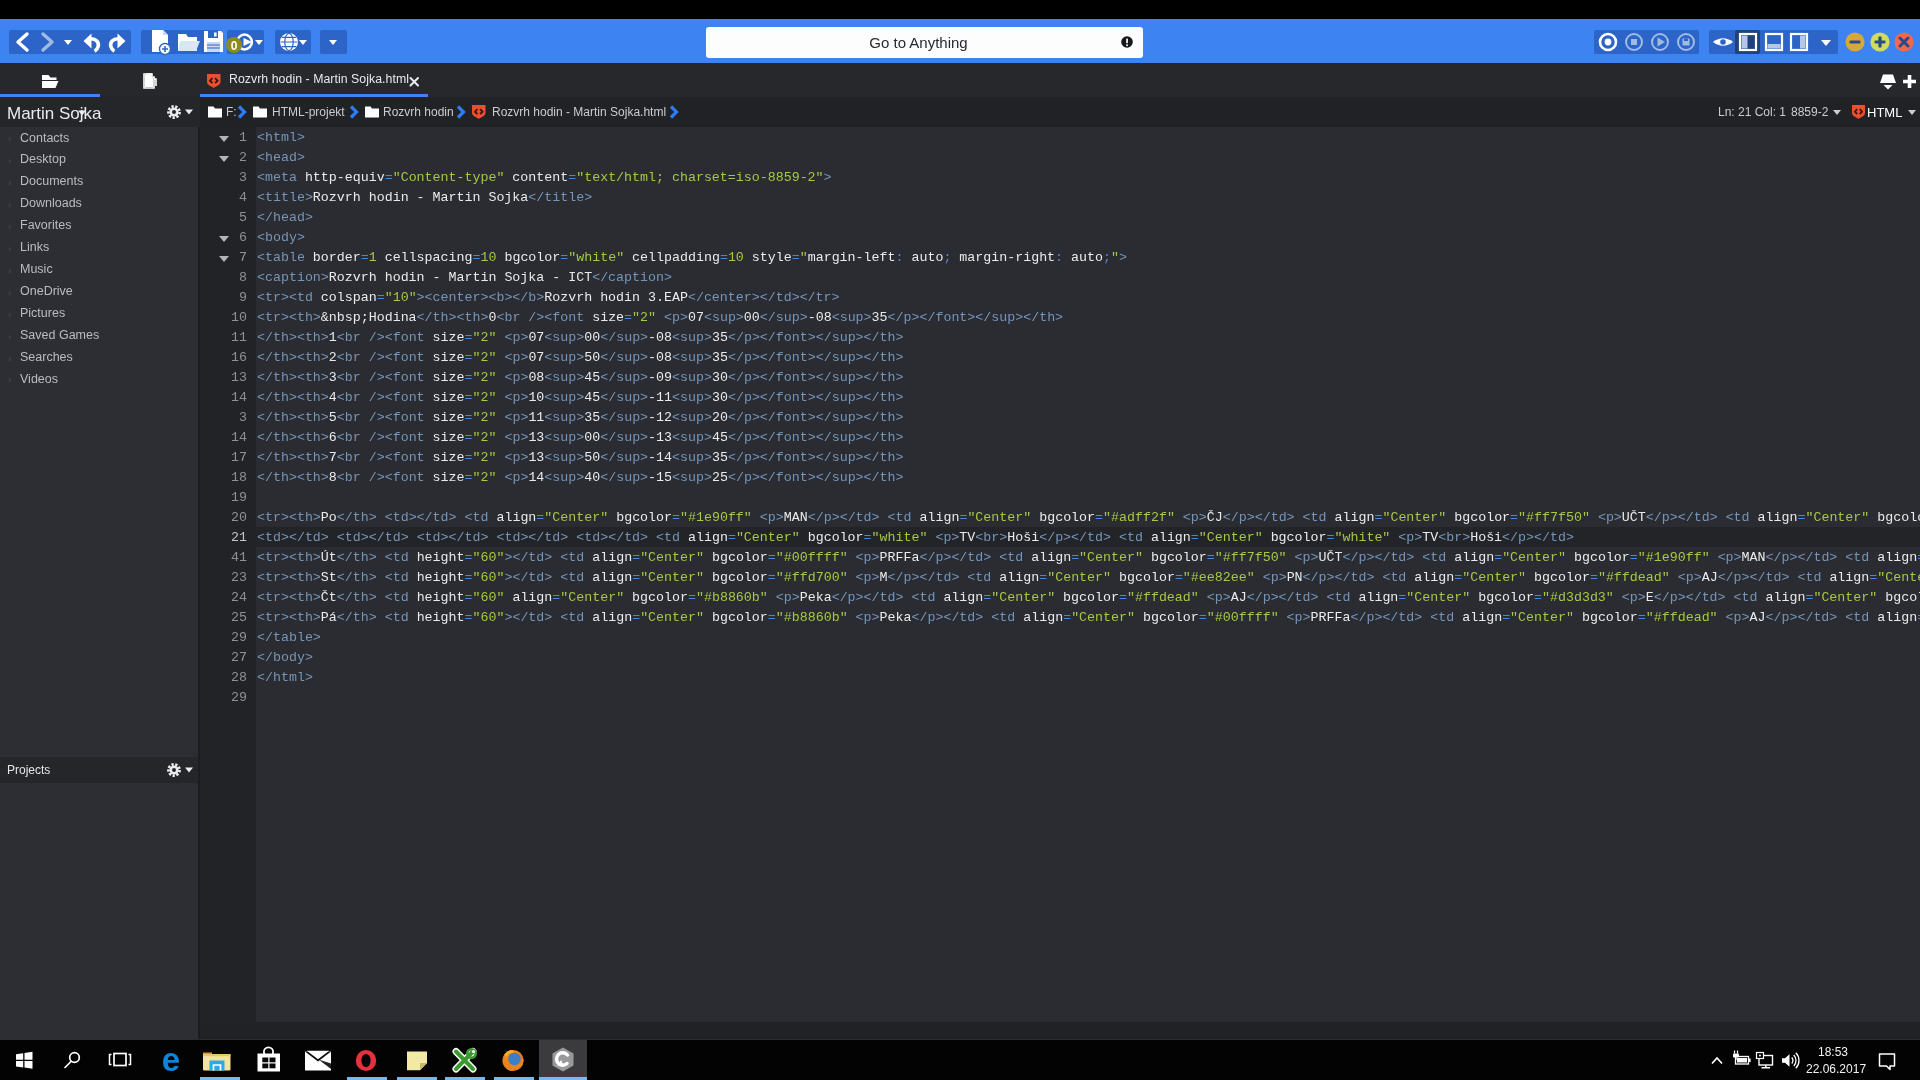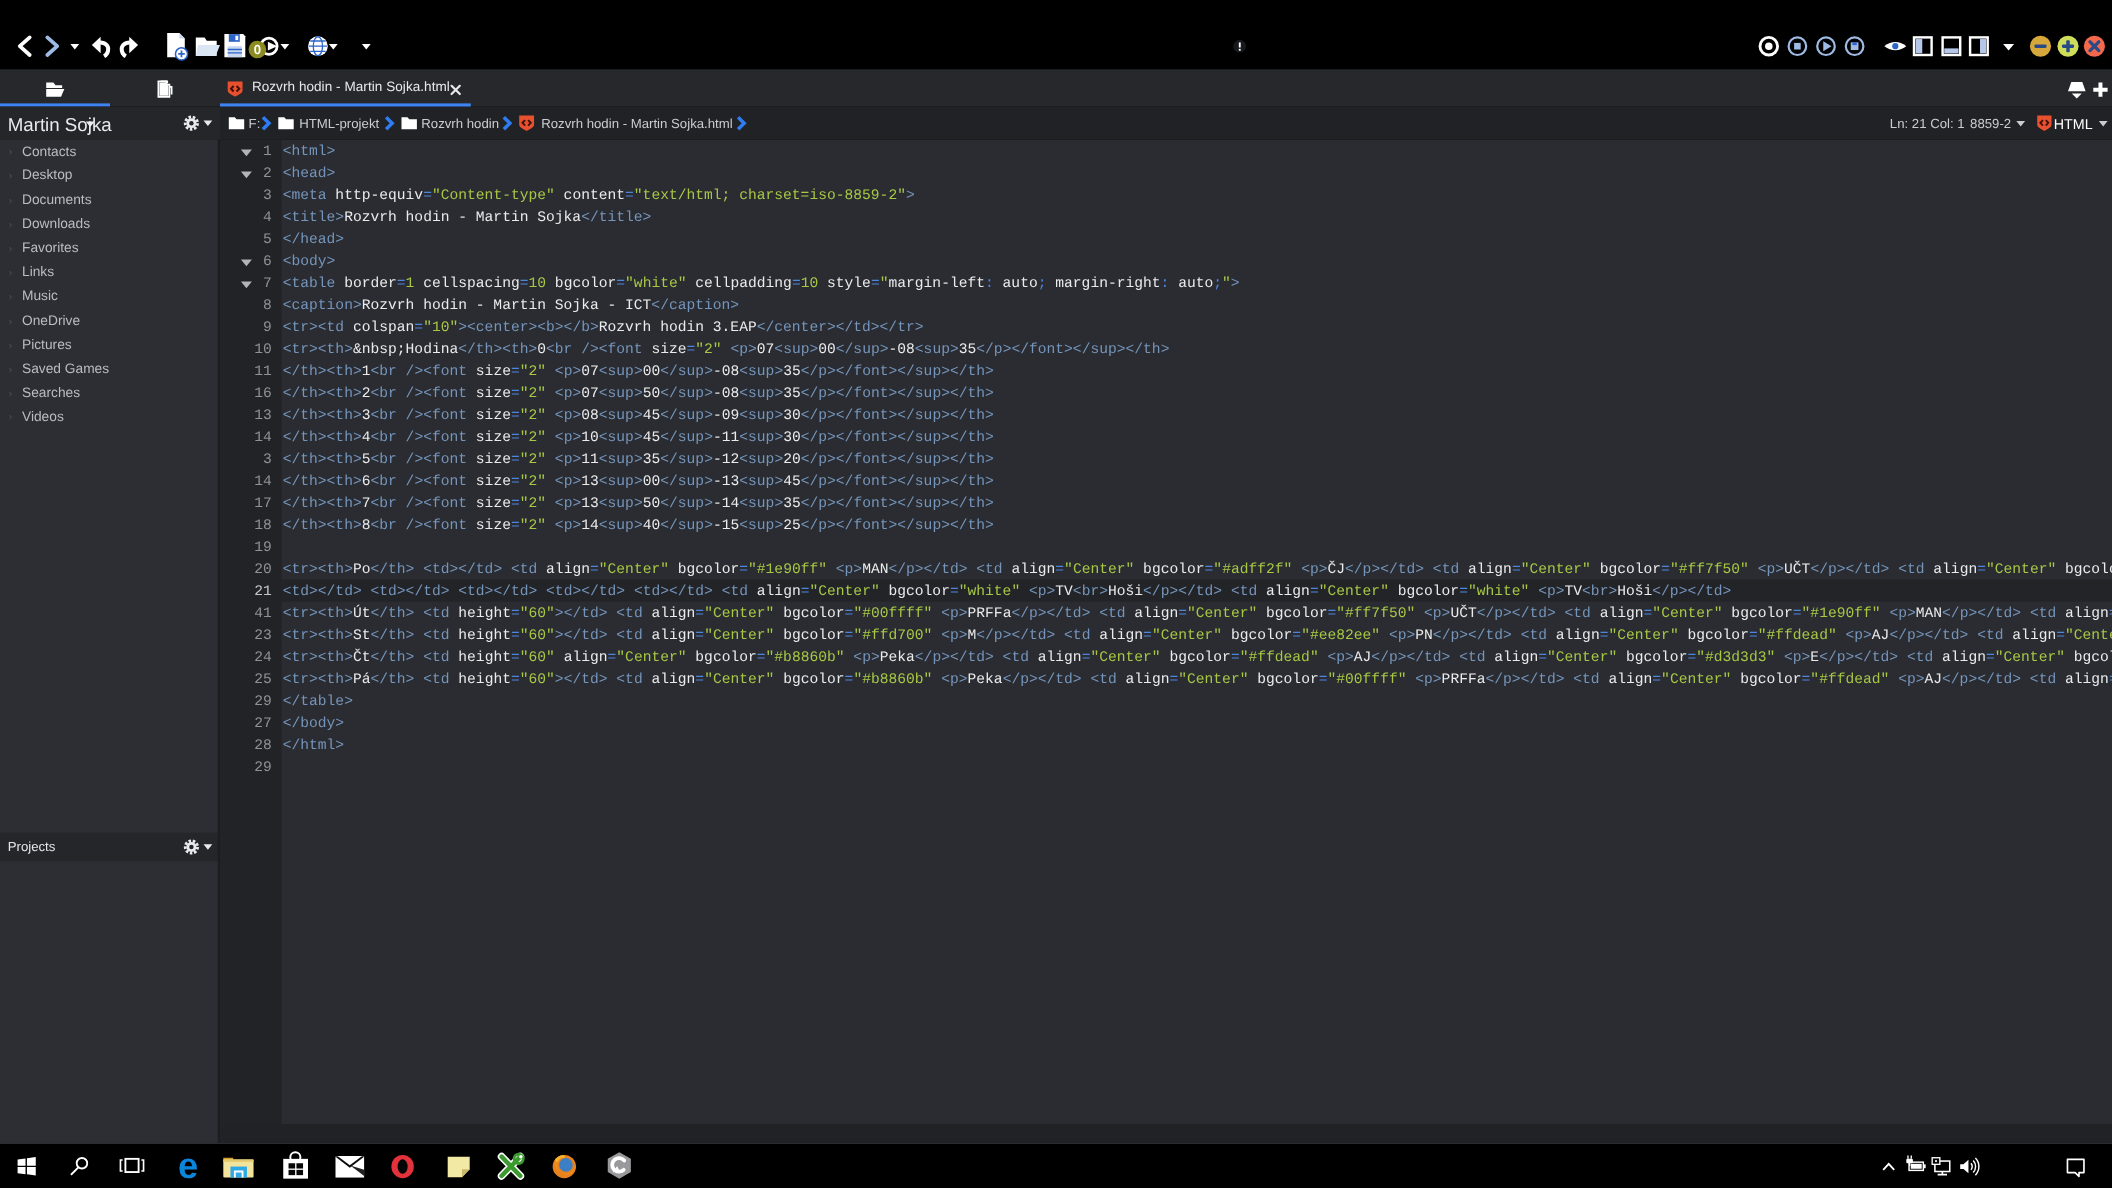--- a/index.html
+++ b/index.html
@@ -43,20 +43,33 @@
 #hscroll{position:absolute;left:200px;top:895px;width:1720px;height:17px;background:#202226}
 
 #taskbar{left:0;top:1040px;width:1920px;height:40px;background:#030304}
 .tbu{position:absolute;top:37px;height:3px;background:#76b9ed}
 #kblock{position:absolute;left:539px;top:0;width:48px;height:39px;background:#3b3b3d}
 .tray{position:absolute;color:#f2f2f2;font-size:12px}
 svg{position:absolute;left:0;top:0}
 </style></head>
 <body>
 <div id="root">
+<div class="abs" id="toolbar">
+  <div class="tbtn" style="left:9px;width:122px"></div>
+  <div class="tbtn" style="left:141px;width:79px"></div>
+  <div class="tbtn" style="left:227px;width:37px"></div>
+  <div class="tbtn" style="left:275px;width:36px"></div>
+  <div class="tbtn" style="left:320px;width:27px"></div>
+  <div class="tbtn" style="left:1594px;width:105px"></div>
+  <div class="tbtn" style="left:1709px;width:129px"></div>
+  <div class="tbtn" style="left:1735px;width:25px;background:#1e4279"></div>
+  <div id="gotobox">
+        <div id="gototext">Go to Anything</div>
+      </div>
+</div>
 <div class="abs" id="tabbar">
   <div class="tabu" style="left:0;width:100px"></div>
   <div class="tabu" style="left:200px;width:228px"></div>
   <div id="tabtitle">Rozvrh hodin - Martin Sojka.html</div>
 </div>
 <div class="abs" id="crumb">
   <div id="sidehdr">
         <div class="t">Martin Sojka</div>
       </div>
   <div class="crumbtxt" style="left:226px">F:</div>
@@ -119,20 +132,31 @@
         <div>28</div>
         <div>29</div>
       </div>
   <div id="code"><div class="ln"><i class="b">&lt;html&gt;</i></div><div class="ln"><i class="b">&lt;head&gt;</i></div><div class="ln"><i class="b">&lt;meta</i><i class="w"> http-equiv</i><i class="c">=</i><i class="g">"Content-type"</i><i class="w"> content</i><i class="c">=</i><i class="g">"text/html; charset=iso-8859-2"</i><i class="b">&gt;</i></div><div class="ln"><i class="b">&lt;title&gt;</i><i class="w">Rozvrh hodin - Martin Sojka</i><i class="b">&lt;/title&gt;</i></div><div class="ln"><i class="b">&lt;/head&gt;</i></div><div class="ln"><i class="b">&lt;body&gt;</i></div><div class="ln"><i class="b">&lt;table</i><i class="w"> border</i><i class="c">=</i><i class="g">1</i><i class="w"> cellspacing</i><i class="c">=</i><i class="g">10</i><i class="w"> bgcolor</i><i class="c">=</i><i class="g">"white"</i><i class="w"> cellpadding</i><i class="c">=</i><i class="g">10</i><i class="w"> style</i><i class="c">=</i><i class="g">"</i><i class="w">margin-left</i><i class="c">:</i><i class="w"> auto</i><i class="c">;</i><i class="w"> margin-right</i><i class="c">:</i><i class="w"> auto</i><i class="c">;</i><i class="g">"</i><i class="b">&gt;</i></div><div class="ln"><i class="b">&lt;caption&gt;</i><i class="w">Rozvrh hodin - Martin Sojka - ICT</i><i class="b">&lt;/caption&gt;</i></div><div class="ln"><i class="b">&lt;tr&gt;&lt;td</i><i class="w"> colspan</i><i class="c">=</i><i class="g">"10"</i><i class="b">&gt;&lt;center&gt;&lt;b&gt;&lt;/b&gt;</i><i class="w">Rozvrh hodin 3.EAP</i><i class="b">&lt;/center&gt;&lt;/td&gt;&lt;/tr&gt;</i></div><div class="ln"><i class="b">&lt;tr&gt;&lt;th&gt;</i><i class="w">&amp;nbsp;Hodina</i><i class="b">&lt;/th&gt;&lt;th&gt;</i><i class="w">0</i><i class="b">&lt;br /&gt;&lt;font</i><i class="w"> size</i><i class="c">=</i><i class="g">"2"</i><i class="w"> </i><i class="b">&lt;p&gt;</i><i class="w">07</i><i class="b">&lt;sup&gt;</i><i class="w">00</i><i class="b">&lt;/sup&gt;</i><i class="w">-08</i><i class="b">&lt;sup&gt;</i><i class="w">35</i><i class="b">&lt;/p&gt;&lt;/font&gt;&lt;/sup&gt;&lt;/th&gt;</i></div><div class="ln"><i class="b">&lt;/th&gt;&lt;th&gt;</i><i class="w">1</i><i class="b">&lt;br /&gt;&lt;font</i><i class="w"> size</i><i class="c">=</i><i class="g">"2"</i><i class="w"> </i><i class="b">&lt;p&gt;</i><i class="w">07</i><i class="b">&lt;sup&gt;</i><i class="w">00</i><i class="b">&lt;/sup&gt;</i><i class="w">-08</i><i class="b">&lt;sup&gt;</i><i class="w">35</i><i class="b">&lt;/p&gt;&lt;/font&gt;&lt;/sup&gt;&lt;/th&gt;</i></div><div class="ln"><i class="b">&lt;/th&gt;&lt;th&gt;</i><i class="w">2</i><i class="b">&lt;br /&gt;&lt;font</i><i class="w"> size</i><i class="c">=</i><i class="g">"2"</i><i class="w"> </i><i class="b">&lt;p&gt;</i><i class="w">07</i><i class="b">&lt;sup&gt;</i><i class="w">50</i><i class="b">&lt;/sup&gt;</i><i class="w">-08</i><i class="b">&lt;sup&gt;</i><i class="w">35</i><i class="b">&lt;/p&gt;&lt;/font&gt;&lt;/sup&gt;&lt;/th&gt;</i></div><div class="ln"><i class="b">&lt;/th&gt;&lt;th&gt;</i><i class="w">3</i><i class="b">&lt;br /&gt;&lt;font</i><i class="w"> size</i><i class="c">=</i><i class="g">"2"</i><i class="w"> </i><i class="b">&lt;p&gt;</i><i class="w">08</i><i class="b">&lt;sup&gt;</i><i class="w">45</i><i class="b">&lt;/sup&gt;</i><i class="w">-09</i><i class="b">&lt;sup&gt;</i><i class="w">30</i><i class="b">&lt;/p&gt;&lt;/font&gt;&lt;/sup&gt;&lt;/th&gt;</i></div><div class="ln"><i class="b">&lt;/th&gt;&lt;th&gt;</i><i class="w">4</i><i class="b">&lt;br /&gt;&lt;font</i><i class="w"> size</i><i class="c">=</i><i class="g">"2"</i><i class="w"> </i><i class="b">&lt;p&gt;</i><i class="w">10</i><i class="b">&lt;sup&gt;</i><i class="w">45</i><i class="b">&lt;/sup&gt;</i><i class="w">-11</i><i class="b">&lt;sup&gt;</i><i class="w">30</i><i class="b">&lt;/p&gt;&lt;/font&gt;&lt;/sup&gt;&lt;/th&gt;</i></div><div class="ln"><i class="b">&lt;/th&gt;&lt;th&gt;</i><i class="w">5</i><i class="b">&lt;br /&gt;&lt;font</i><i class="w"> size</i><i class="c">=</i><i class="g">"2"</i><i class="w"> </i><i class="b">&lt;p&gt;</i><i class="w">11</i><i class="b">&lt;sup&gt;</i><i class="w">35</i><i class="b">&lt;/sup&gt;</i><i class="w">-12</i><i class="b">&lt;sup&gt;</i><i class="w">20</i><i class="b">&lt;/p&gt;&lt;/font&gt;&lt;/sup&gt;&lt;/th&gt;</i></div><div class="ln"><i class="b">&lt;/th&gt;&lt;th&gt;</i><i class="w">6</i><i class="b">&lt;br /&gt;&lt;font</i><i class="w"> size</i><i class="c">=</i><i class="g">"2"</i><i class="w"> </i><i class="b">&lt;p&gt;</i><i class="w">13</i><i class="b">&lt;sup&gt;</i><i class="w">00</i><i class="b">&lt;/sup&gt;</i><i class="w">-13</i><i class="b">&lt;sup&gt;</i><i class="w">45</i><i class="b">&lt;/p&gt;&lt;/font&gt;&lt;/sup&gt;&lt;/th&gt;</i></div><div class="ln"><i class="b">&lt;/th&gt;&lt;th&gt;</i><i class="w">7</i><i class="b">&lt;br /&gt;&lt;font</i><i class="w"> size</i><i class="c">=</i><i class="g">"2"</i><i class="w"> </i><i class="b">&lt;p&gt;</i><i class="w">13</i><i class="b">&lt;sup&gt;</i><i class="w">50</i><i class="b">&lt;/sup&gt;</i><i class="w">-14</i><i class="b">&lt;sup&gt;</i><i class="w">35</i><i class="b">&lt;/p&gt;&lt;/font&gt;&lt;/sup&gt;&lt;/th&gt;</i></div><div class="ln"><i class="b">&lt;/th&gt;&lt;th&gt;</i><i class="w">8</i><i class="b">&lt;br /&gt;&lt;font</i><i class="w"> size</i><i class="c">=</i><i class="g">"2"</i><i class="w"> </i><i class="b">&lt;p&gt;</i><i class="w">14</i><i class="b">&lt;sup&gt;</i><i class="w">40</i><i class="b">&lt;/sup&gt;</i><i class="w">-15</i><i class="b">&lt;sup&gt;</i><i class="w">25</i><i class="b">&lt;/p&gt;&lt;/font&gt;&lt;/sup&gt;&lt;/th&gt;</i></div><div class="ln"></div><div class="ln"><i class="b">&lt;tr&gt;&lt;th&gt;</i><i class="w">Po</i><i class="b">&lt;/th&gt;</i><i class="w"> </i><i class="b">&lt;td&gt;&lt;/td&gt;</i><i class="w"> </i><i class="b">&lt;td</i><i class="w"> align</i><i class="c">=</i><i class="g">"Center"</i><i class="w"> bgcolor</i><i class="c">=</i><i class="g">"#1e90ff"</i><i class="w"> </i><i class="b">&lt;p&gt;</i><i class="w">MAN</i><i class="b">&lt;/p&gt;&lt;/td&gt;</i><i class="w"> </i><i class="b">&lt;td</i><i class="w"> align</i><i class="c">=</i><i class="g">"Center"</i><i class="w"> bgcolor</i><i class="c">=</i><i class="g">"#adff2f"</i><i class="w"> </i><i class="b">&lt;p&gt;</i><i class="w">ČJ</i><i class="b">&lt;/p&gt;&lt;/td&gt;</i><i class="w"> </i><i class="b">&lt;td</i><i class="w"> align</i><i class="c">=</i><i class="g">"Center"</i><i class="w"> bgcolor</i><i class="c">=</i><i class="g">"#ff7f50"</i><i class="w"> </i><i class="b">&lt;p&gt;</i><i class="w">UČT</i><i class="b">&lt;/p&gt;&lt;/td&gt;</i><i class="w"> </i><i class="b">&lt;td</i><i class="w"> align</i><i class="c">=</i><i class="g">"Center"</i><i class="w"> bgcolor</i></div><div class="ln cl"><i class="b">&lt;td&gt;&lt;/td&gt;</i><i class="w"> </i><i class="b">&lt;td&gt;&lt;/td&gt;</i><i class="w"> </i><i class="b">&lt;td&gt;&lt;/td&gt;</i><i class="w"> </i><i class="b">&lt;td&gt;&lt;/td&gt;</i><i class="w"> </i><i class="b">&lt;td&gt;&lt;/td&gt;</i><i class="w"> </i><i class="b">&lt;td</i><i class="w"> align</i><i class="c">=</i><i class="g">"Center"</i><i class="w"> bgcolor</i><i class="c">=</i><i class="g">"white"</i><i class="w"> </i><i class="b">&lt;p&gt;</i><i class="w">TV</i><i class="b">&lt;br&gt;</i><i class="w">Hoši</i><i class="b">&lt;/p&gt;&lt;/td&gt;</i><i class="w"> </i><i class="b">&lt;td</i><i class="w"> align</i><i class="c">=</i><i class="g">"Center"</i><i class="w"> bgcolor</i><i class="c">=</i><i class="g">"white"</i><i class="w"> </i><i class="b">&lt;p&gt;</i><i class="w">TV</i><i class="b">&lt;br&gt;</i><i class="w">Hoši</i><i class="b">&lt;/p&gt;&lt;/td&gt;</i></div><div class="ln"><i class="b">&lt;tr&gt;&lt;th&gt;</i><i class="w">Út</i><i class="b">&lt;/th&gt;</i><i class="w"> </i><i class="b">&lt;td</i><i class="w"> height</i><i class="c">=</i><i class="g">"60"</i><i class="b">&gt;&lt;/td&gt;</i><i class="w"> </i><i class="b">&lt;td</i><i class="w"> align</i><i class="c">=</i><i class="g">"Center"</i><i class="w"> bgcolor</i><i class="c">=</i><i class="g">"#00ffff"</i><i class="w"> </i><i class="b">&lt;p&gt;</i><i class="w">PRFFa</i><i class="b">&lt;/p&gt;&lt;/td&gt;</i><i class="w"> </i><i class="b">&lt;td</i><i class="w"> align</i><i class="c">=</i><i class="g">"Center"</i><i class="w"> bgcolor</i><i class="c">=</i><i class="g">"#ff7f50"</i><i class="w"> </i><i class="b">&lt;p&gt;</i><i class="w">UČT</i><i class="b">&lt;/p&gt;&lt;/td&gt;</i><i class="w"> </i><i class="b">&lt;td</i><i class="w"> align</i><i class="c">=</i><i class="g">"Center"</i><i class="w"> bgcolor</i><i class="c">=</i><i class="g">"#1e90ff"</i><i class="w"> </i><i class="b">&lt;p&gt;</i><i class="w">MAN</i><i class="b">&lt;/p&gt;&lt;/td&gt;</i><i class="w"> </i><i class="b">&lt;td</i><i class="w"> align</i><i class="c">=</i></div><div class="ln"><i class="b">&lt;tr&gt;&lt;th&gt;</i><i class="w">St</i><i class="b">&lt;/th&gt;</i><i class="w"> </i><i class="b">&lt;td</i><i class="w"> height</i><i class="c">=</i><i class="g">"60"</i><i class="b">&gt;&lt;/td&gt;</i><i class="w"> </i><i class="b">&lt;td</i><i class="w"> align</i><i class="c">=</i><i class="g">"Center"</i><i class="w"> bgcolor</i><i class="c">=</i><i class="g">"#ffd700"</i><i class="w"> </i><i class="b">&lt;p&gt;</i><i class="w">M</i><i class="b">&lt;/p&gt;&lt;/td&gt;</i><i class="w"> </i><i class="b">&lt;td</i><i class="w"> align</i><i class="c">=</i><i class="g">"Center"</i><i class="w"> bgcolor</i><i class="c">=</i><i class="g">"#ee82ee"</i><i class="w"> </i><i class="b">&lt;p&gt;</i><i class="w">PN</i><i class="b">&lt;/p&gt;&lt;/td&gt;</i><i class="w"> </i><i class="b">&lt;td</i><i class="w"> align</i><i class="c">=</i><i class="g">"Center"</i><i class="w"> bgcolor</i><i class="c">=</i><i class="g">"#ffdead"</i><i class="w"> </i><i class="b">&lt;p&gt;</i><i class="w">AJ</i><i class="b">&lt;/p&gt;&lt;/td&gt;</i><i class="w"> </i><i class="b">&lt;td</i><i class="w"> align</i><i class="c">=</i><i class="g">"Center"</i></div><div class="ln"><i class="b">&lt;tr&gt;&lt;th&gt;</i><i class="w">Čt</i><i class="b">&lt;/th&gt;</i><i class="w"> </i><i class="b">&lt;td</i><i class="w"> height</i><i class="c">=</i><i class="g">"60"</i><i class="w"> align</i><i class="c">=</i><i class="g">"Center"</i><i class="w"> bgcolor</i><i class="c">=</i><i class="g">"#b8860b"</i><i class="w"> </i><i class="b">&lt;p&gt;</i><i class="w">Peka</i><i class="b">&lt;/p&gt;&lt;/td&gt;</i><i class="w"> </i><i class="b">&lt;td</i><i class="w"> align</i><i class="c">=</i><i class="g">"Center"</i><i class="w"> bgcolor</i><i class="c">=</i><i class="g">"#ffdead"</i><i class="w"> </i><i class="b">&lt;p&gt;</i><i class="w">AJ</i><i class="b">&lt;/p&gt;&lt;/td&gt;</i><i class="w"> </i><i class="b">&lt;td</i><i class="w"> align</i><i class="c">=</i><i class="g">"Center"</i><i class="w"> bgcolor</i><i class="c">=</i><i class="g">"#d3d3d3"</i><i class="w"> </i><i class="b">&lt;p&gt;</i><i class="w">E</i><i class="b">&lt;/p&gt;&lt;/td&gt;</i><i class="w"> </i><i class="b">&lt;td</i><i class="w"> align</i><i class="c">=</i><i class="g">"Center"</i><i class="w"> bgcolor</i></div><div class="ln"><i class="b">&lt;tr&gt;&lt;th&gt;</i><i class="w">Pá</i><i class="b">&lt;/th&gt;</i><i class="w"> </i><i class="b">&lt;td</i><i class="w"> height</i><i class="c">=</i><i class="g">"60"</i><i class="b">&gt;&lt;/td&gt;</i><i class="w"> </i><i class="b">&lt;td</i><i class="w"> align</i><i class="c">=</i><i class="g">"Center"</i><i class="w"> bgcolor</i><i class="c">=</i><i class="g">"#b8860b"</i><i class="w"> </i><i class="b">&lt;p&gt;</i><i class="w">Peka</i><i class="b">&lt;/p&gt;&lt;/td&gt;</i><i class="w"> </i><i class="b">&lt;td</i><i class="w"> align</i><i class="c">=</i><i class="g">"Center"</i><i class="w"> bgcolor</i><i class="c">=</i><i class="g">"#00ffff"</i><i class="w"> </i><i class="b">&lt;p&gt;</i><i class="w">PRFFa</i><i class="b">&lt;/p&gt;&lt;/td&gt;</i><i class="w"> </i><i class="b">&lt;td</i><i class="w"> align</i><i class="c">=</i><i class="g">"Center"</i><i class="w"> bgcolor</i><i class="c">=</i><i class="g">"#ffdead"</i><i class="w"> </i><i class="b">&lt;p&gt;</i><i class="w">AJ</i><i class="b">&lt;/p&gt;&lt;/td&gt;</i><i class="w"> </i><i class="b">&lt;td</i><i class="w"> align</i><i class="c">=</i></div><div class="ln"><i class="b">&lt;/table&gt;</i></div><div class="ln"><i class="b">&lt;/body&gt;</i></div><div class="ln"><i class="b">&lt;/html&gt;</i></div><div class="ln"></div></div>
   <div id="hscroll"></div>
 </div>
 <div class="fold" style="left:219px;top:136px"></div>
 <div class="fold" style="left:219px;top:156px"></div>
 <div class="fold" style="left:219px;top:236px"></div>
 <div class="fold" style="left:219px;top:256px"></div>
+<div class="abs" id="taskbar">
+  <div id="kblock"></div>
+  <div class="tbu" style="left:200px;width:40px"></div>
+  <div class="tbu" style="left:347px;width:40px"></div>
+  <div class="tbu" style="left:397px;width:40px"></div>
+  <div class="tbu" style="left:445px;width:40px"></div>
+  <div class="tbu" style="left:494px;width:40px"></div>
+  <div class="tbu" style="left:539px;width:48px"></div>
+  <div class="tray" style="left:1818px;top:5px">18:53</div>
+  <div class="tray" style="left:1806px;top:22px">22.06.2017</div>
+</div>
 <svg width="1920" height="1080" viewBox="0 0 1920 1080">
 <path d="M27 34 L18 42 L27 50" stroke="#ffffff" stroke-width="3.4" fill="none" stroke-linecap="round" stroke-linejoin="round"></path>
 <path d="M43 34 L52 42 L43 50" stroke="#9fbbe4" stroke-width="3.4" fill="none" stroke-linecap="round" stroke-linejoin="round"></path>
 <path d="M64 40 L72 40 L68 45 Z" fill="#ffffff"></path>
 <path d="M91.5 33.5 L83.5 41 L91.5 48.5 Z" fill="#ffffff"></path>
       <path d="M91 38.7 C96 38.7 99.2 42 98.2 46.3 C97.6 48.8 96.3 50.2 94.6 51.2" stroke="#ffffff" stroke-width="3.6" fill="none"></path>
 <path d="M117.5 33.5 L125.5 41 L117.5 48.5 Z" fill="#ffffff"></path>
       <path d="M118 38.7 C113 38.7 109.8 42 110.8 46.3 C111.4 48.8 112.7 50.2 114.4 51.2" stroke="#ffffff" stroke-width="3.6" fill="none"></path>
 <path d="M152 30 L163 30 L168 35 L168 52 L152 52 Z" fill="#ffffff"></path>
 <path d="M163 30 L163 35 L168 35 Z" fill="#c9d8f0"></path>

